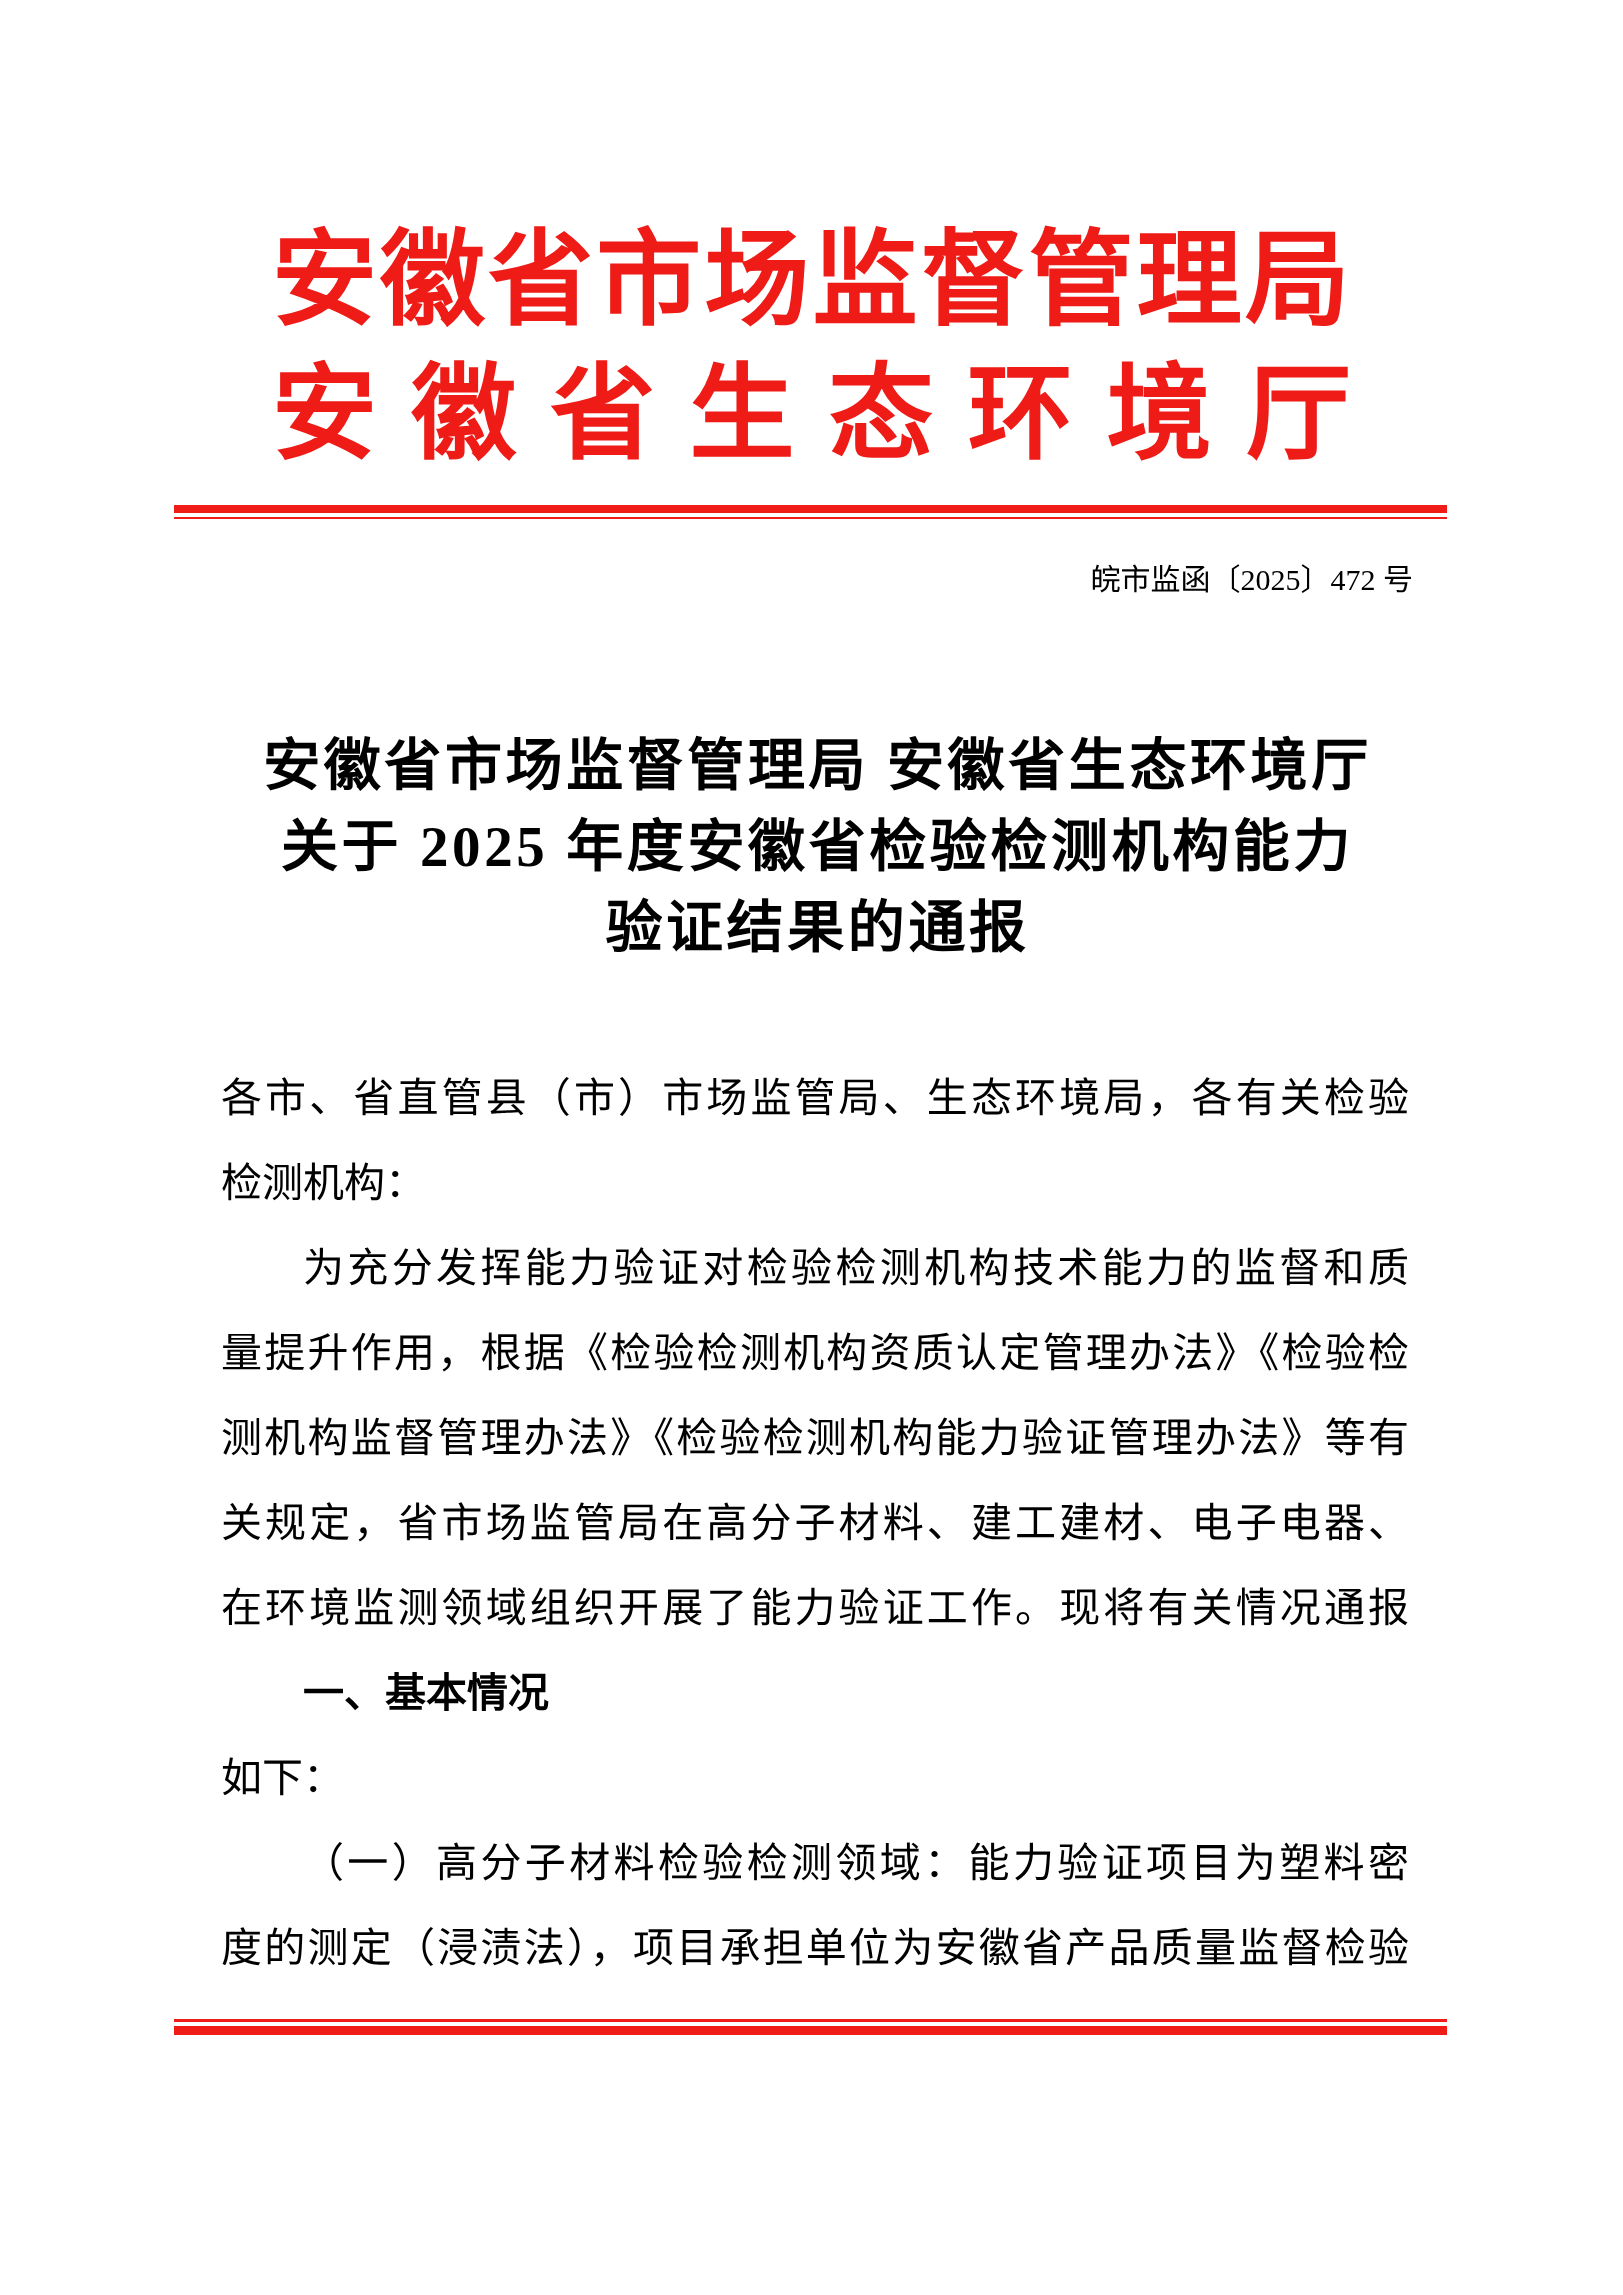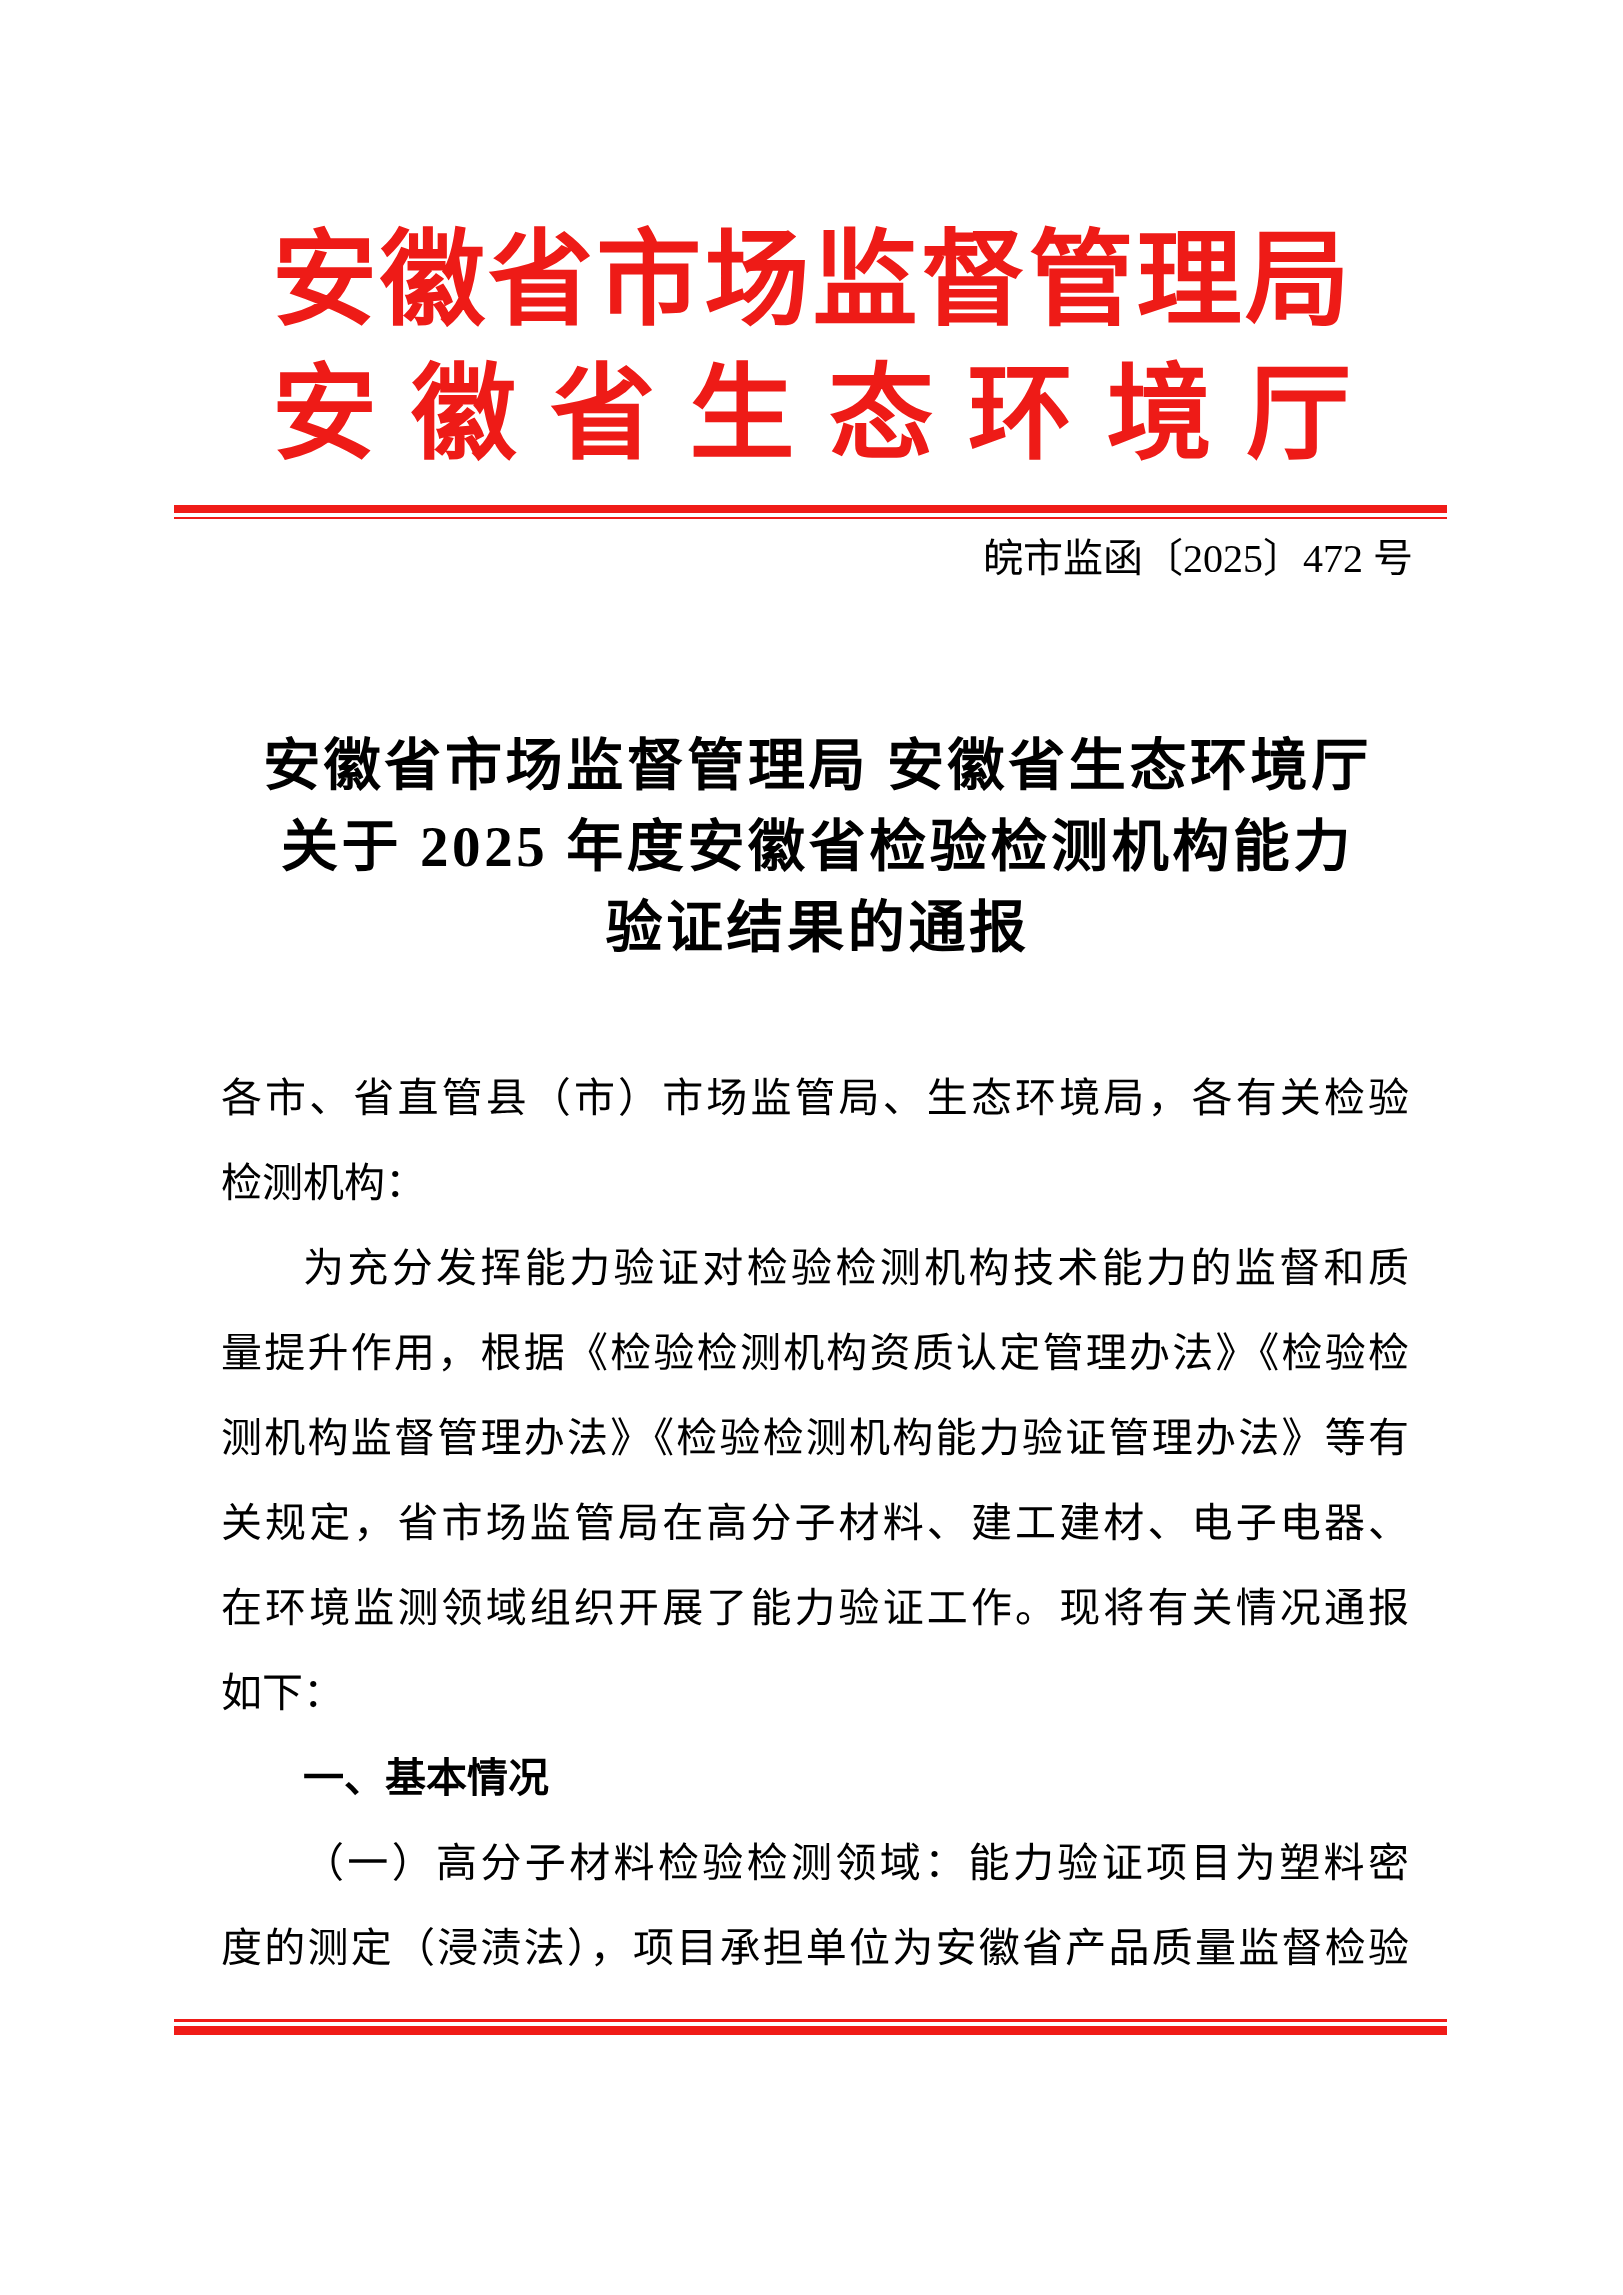--- a/index.html
+++ b/index.html
@@ -46,25 +46,25 @@
   .rule{position:absolute;left:174px;width:1273px;}
   .rule-top{top:505px;}
   .rule-top .bar-thick{height:8.2px;background:var(--rule_red);margin-bottom:3.6px;}
   .rule-top .bar-thin{height:2.6px;background:var(--rule_red);}
   .rule-bottom{top:2019px;}
   .rule-bottom .bar-thin{height:2.6px;background:var(--rule_red);margin-bottom:4.6px;}
   .rule-bottom .bar-thick{height:9.2px;background:var(--rule_red);}
   
   .docno{
     position:absolute;
-    top:531px;
+    top:552px;
     left:0;
     right:210px;
     text-align:right;
-    font-size:40px;
+    font-size:30px;
     line-height:56px;
     white-space:nowrap;
   }
   
   .doc-title{
     position:absolute;
     top:725px;
     left:0;
     width:100%;
     text-align:center;
@@ -120,23 +120,23 @@
 
   <div class="doc-body">
     <p class="bl fill">各市、省直管县（市）市场监管局、生态环境局，各有关检验</p>
     <p class="bl">检测机构：</p>
 
     <p class="bl fill ind">为充分发挥能力验证对检验检测机构技术能力的监督和质</p>
     <p class="bl fill">量提升作用，根据《检验检测机构资质认定管理办法》《检验检</p>
     <p class="bl fill">测机构监督管理办法》《检验检测机构能力验证管理办法》等有</p>
     <p class="bl fill">关规定，省市场监管局在高分子材料、建工建材、电子电器、</p>
     <p class="bl fill">在环境监测领域组织开展了能力验证工作。现将有关情况通报</p>
+    <p class="bl ind heading">一、基本情况</p>
+
     <p class="bl">如下：</p>
-
-    <p class="bl ind heading">一、基本情况</p>
 
     <p class="bl fill ind">（一）高分子材料检验检测领域：能力验证项目为塑料密</p>
     <p class="bl fill">度的测定（浸渍法），项目承担单位为安徽省产品质量监督检验</p>
   </div>
 
   <div class="rule rule-bottom">
     <div class="bar-thin"></div>
     <div class="bar-thick"></div>
   </div>
 

